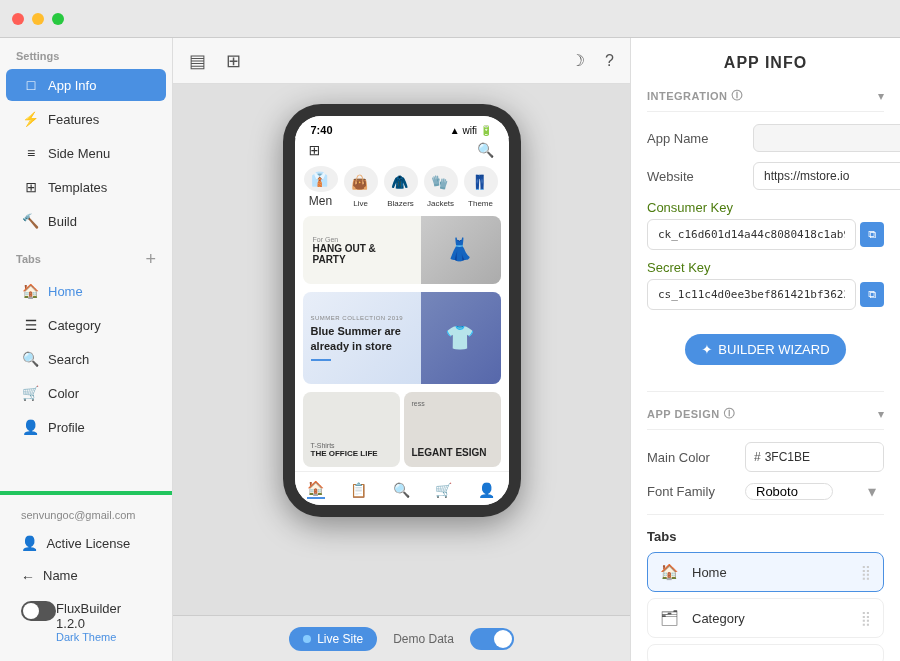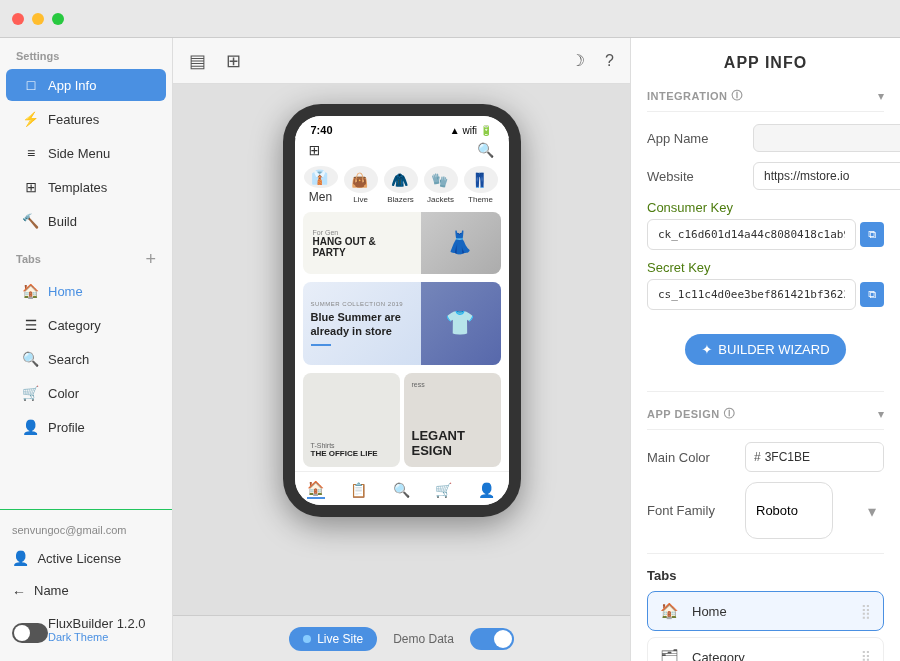--- a/index.html
+++ b/index.html
@@ -11,25 +11,25 @@
     
     .sidebar { width: 173px; background: #f7f7f7; border-right: 1px solid #ddd; display: flex; flex-direction: column; padding: 0; }
     .sidebar-section-title { font-size: 11px; color: #999; font-weight: 600; padding: 12px 16px 6px; text-transform: none; }
     .sidebar-item { display: flex; align-items: center; gap: 8px; padding: 8px 16px; cursor: pointer; border-radius: 6px; margin: 1px 6px; font-size: 13px; color: #333; }
     .sidebar-item.active { background: #4a90e2; color: white; }
     .sidebar-item.active .sidebar-icon { color: white; }
     .sidebar-icon { font-size: 14px; width: 18px; text-align: center; }
     .sidebar-tabs-header { display: flex; align-items: center; justify-content: space-between; padding: 12px 16px 6px; }
     .sidebar-tabs-label { font-size: 11px; color: #999; font-weight: 600; }
     .sidebar-add-btn { font-size: 18px; color: #999; cursor: pointer; line-height: 1; }
-    .sidebar-bottom { margin-top: auto; padding: 8px 2px; border-top: 1px solid #22c55e; }
+    .sidebar-bottom { margin-top: auto; padding: 8px 11px; border-top: 4px solid #22c55e; }
     .sidebar-email { font-size: 11px; color: #888; padding: 6px 10px; }
     .sidebar-license { display: flex; align-items: center; gap: 8px; padding: 8px 10px; cursor: pointer; font-size: 13px; color: #333; }
     .sidebar-back { display: flex; align-items: center; gap: 8px; padding: 8px 10px; cursor: pointer; font-size: 13px; color: #333; }
-    .toggle-row { display: flex; align-items: flex-end; padding: 10px 10px; }
+    .toggle-row { display: flex; align-items: flex-start; padding: 10px 10px; }
     .toggle-switch { width: 36px; height: 20px; background: #555; border-radius: 10px; position: relative; cursor: pointer; }
     .toggle-knob { width: 16px; height: 16px; background: white; border-radius: 50%; position: absolute; top: 2px; left: 2px; }
     .toggle-labels { display: flex; flex-direction: column; }
     .toggle-name { font-size: 13px; color: #333; font-weight: 500; }
     .toggle-sub { font-size: 11px; color: #4a90e2; }
 
     
     .right-panel { width: 270px; background: white; border-left: 1px solid #ddd; overflow-y: auto; padding: 16px; }
     .panel-title { font-size: 16px; font-weight: 700; text-align: center; color: #333; margin-bottom: 16px; letter-spacing: 1px; }
 
@@ -53,21 +53,21 @@
 
     .color-row { display: flex; align-items: center; margin-bottom: 10px; gap: 8px; }
     .color-label { font-size: 13px; color: #555; min-width: 90px; }
     .color-input-wrap { flex: 1; display: flex; align-items: center; border: 1px solid #ddd; border-radius: 6px; overflow: hidden; }
     .color-hash { padding: 6px 4px 6px 8px; font-size: 12px; color: #555; }
     .color-value { flex: 1; border: none; outline: none; font-size: 12px; color: #333; padding: 6px 0; }
     .color-swatch { width: 28px; height: 28px; background: #3FC1BE; border-radius: 0 4px 4px 0; cursor: pointer; }
 
     .font-row { display: flex; align-items: center; margin-bottom: 10px; gap: 8px; }
     .font-label { font-size: 13px; color: #555; min-width: 90px; }
-    .font-select { flex: 1; border: 1px solid #ddd; border-radius: 12px; padding: 20px 10px; font-size: 13px; background: white; cursor: pointer; appearance: none; }
+    .font-select { flex: 1; border: 1px solid #ddd; border-radius: 12px; padding: 0 10px; font-size: 13px; background: white; cursor: pointer; appearance: none; }
     .font-select-wrap { flex: 1; position: relative; }
     .font-select-wrap::after { content: '▾'; position: absolute; right: 8px; top: 50%; transform: translateY(-50%); color: #999; pointer-events: none; }
 
     .tabs-section-label { font-size: 13px; font-weight: 600; color: #333; margin: 10px 0 8px; }
     .tab-item { display: flex; align-items: center; padding: 10px 12px; border: 1px solid #eee; border-radius: 8px; margin-bottom: 6px; cursor: pointer; }
     .tab-item.active-tab { border-color: #4a90e2; background: #f0f6ff; }
     .tab-icon { font-size: 15px; width: 24px; color: #555; }
     .tab-item.active-tab .tab-icon { color: #4a90e2; }
     .tab-name { flex: 1; font-size: 13px; color: #333; margin-left: 8px; }
     .tab-drag { color: #ccc; font-size: 14px; cursor: grab; }
@@ -227,21 +227,21 @@
             <div style="width:80px;height:108px;background:linear-gradient(135deg,#7788bb,#5566aa);display:flex;align-items:center;justify-content:center;color:white;font-size:24px;">👕</div>
           </div>
 
           <div style="display:flex;gap:4px;margin:4px 8px;flex:1;">
             <div style="flex:1;background:#e8e8e4;border-radius:8px;overflow:hidden;padding:8px;display:flex;flex-direction:column;justify-content:flex-end;">
               <div style="font-size:7px;color:#666;">T-Shirts</div>
               <div style="font-size:8px;font-weight:700;text-transform:uppercase;color:#222;line-height:1.2;">THE OFFICE LIFE</div>
             </div>
             <div style="flex:1;background:#e0ddd8;border-radius:8px;overflow:hidden;padding:8px;display:flex;flex-direction:column;justify-content:flex-end;">
               <div style="font-size:7px;color:#666;">ress</div>
-              <div style="font-size:13px;font-weight:700;text-transform:uppercase;color:#222;line-height:1.2;margin-top:40px;">LEGANT ESIGN</div>
+              <div style="font-size:10px;font-weight:700;text-transform:uppercase;color:#222;line-height:1.2;margin-top:40px;">LEGANT ESIGN</div>
             </div>
           </div>
 
           <div style="display:flex;justify-content:space-around;align-items:center;padding:8px 0 6px;border-top:1px solid #eee;background:white;">
             <div style="display:flex;flex-direction:column;align-items:center;font-size:14px;color:#4a90e2;cursor:pointer;">
               🏠
               <div style="width:18px;height:2px;background:#4a90e2;margin-top:1px;"></div>
             </div>
             <div style="display:flex;flex-direction:column;align-items:center;font-size:14px;color:#bbb;cursor:pointer;">📋</div>
             <div style="display:flex;flex-direction:column;align-items:center;font-size:14px;color:#bbb;cursor:pointer;">🔍</div>

